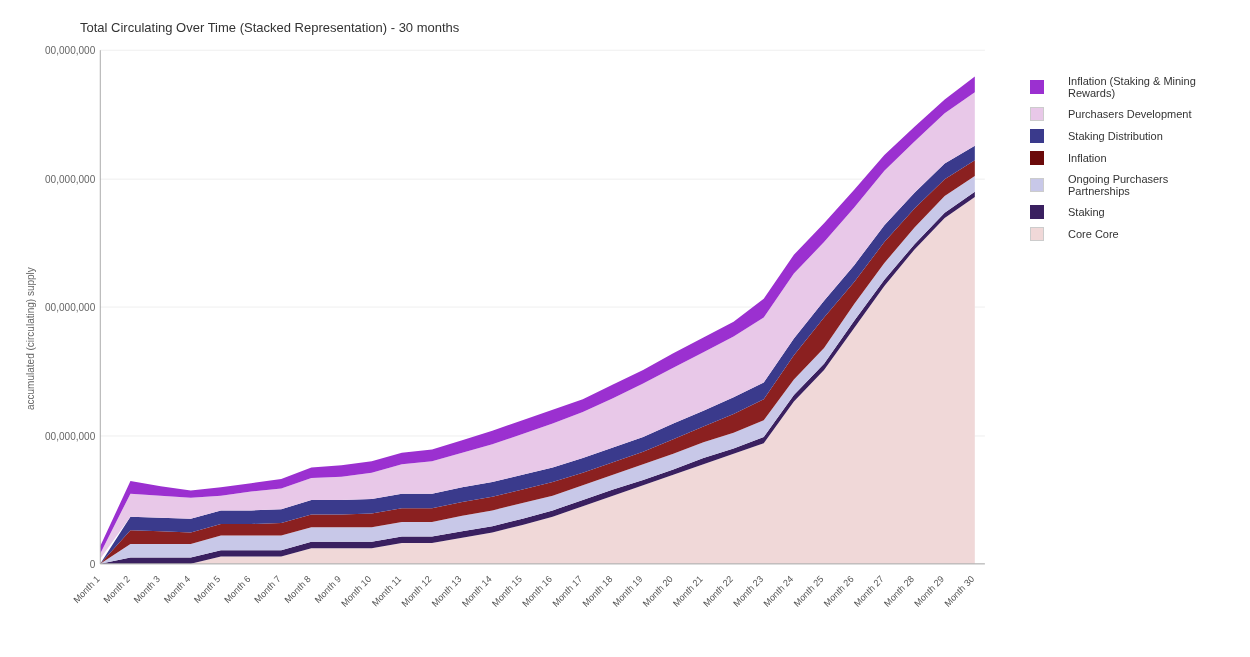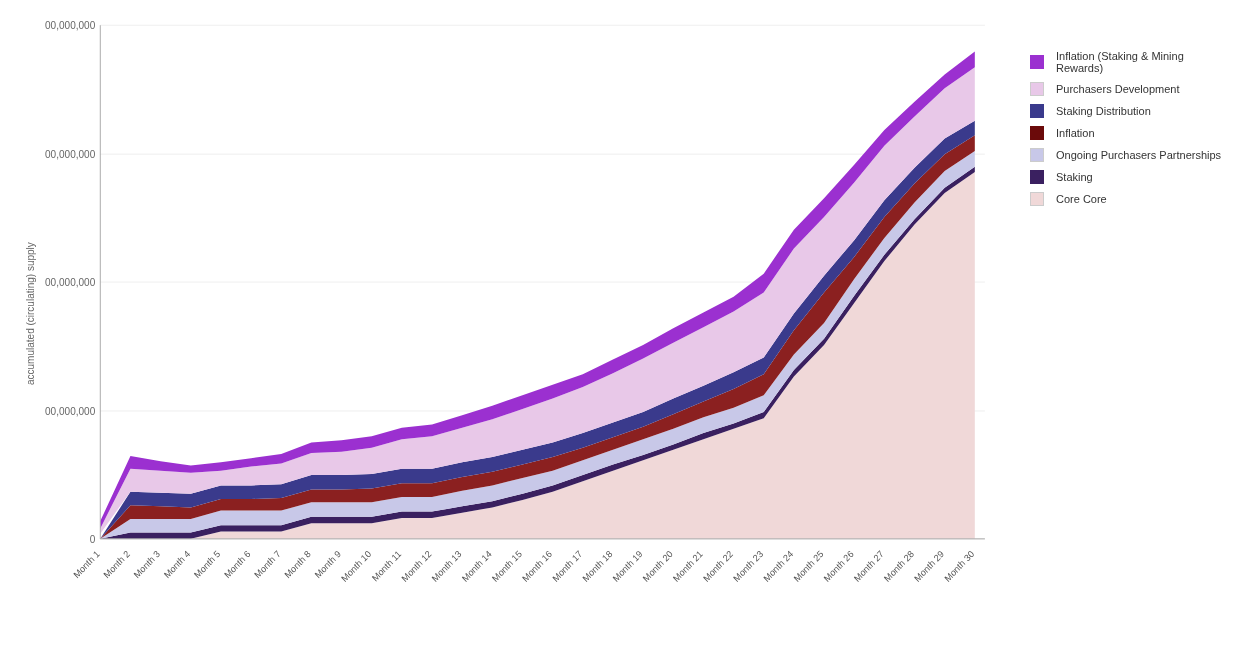--- a/index.html
+++ b/index.html
@@ -60,34 +60,35 @@
       padding: 10px 10px 10px 20px;
       display: flex;
       flex-direction: column;
       gap: 8px;
       justify-content: flex-start;
       padding-top: 30px;
     }
     .legend-item {
       display: flex;
       align-items: center;
-      gap: 12px;
+      gap: 24px;
       font-size: 11px;
       color: #333;
     }
     .legend-color {
       width: 14px;
       height: 14px;
       flex-shrink: 0;
     }
   </style>
 </head>
 <body>
 
 <div class="chart-container">
+  <div class="chart-title">Total Circulating Over Time (Stacked Representation) - 30 months</div>
   <div class="chart-body">
     <div class="y-axis-label">accumulated (circulating) supply</div>
     <div class="chart-area">
       <div class="svg-container">
         <svg class="main-chart" viewBox="0 0 960 560" preserveAspectRatio="none">
           <defs>
             <clipPath id="chartClip">
               <rect x="55" y="5" width="880" height="490"></rect>
             </clipPath>
           </defs>

